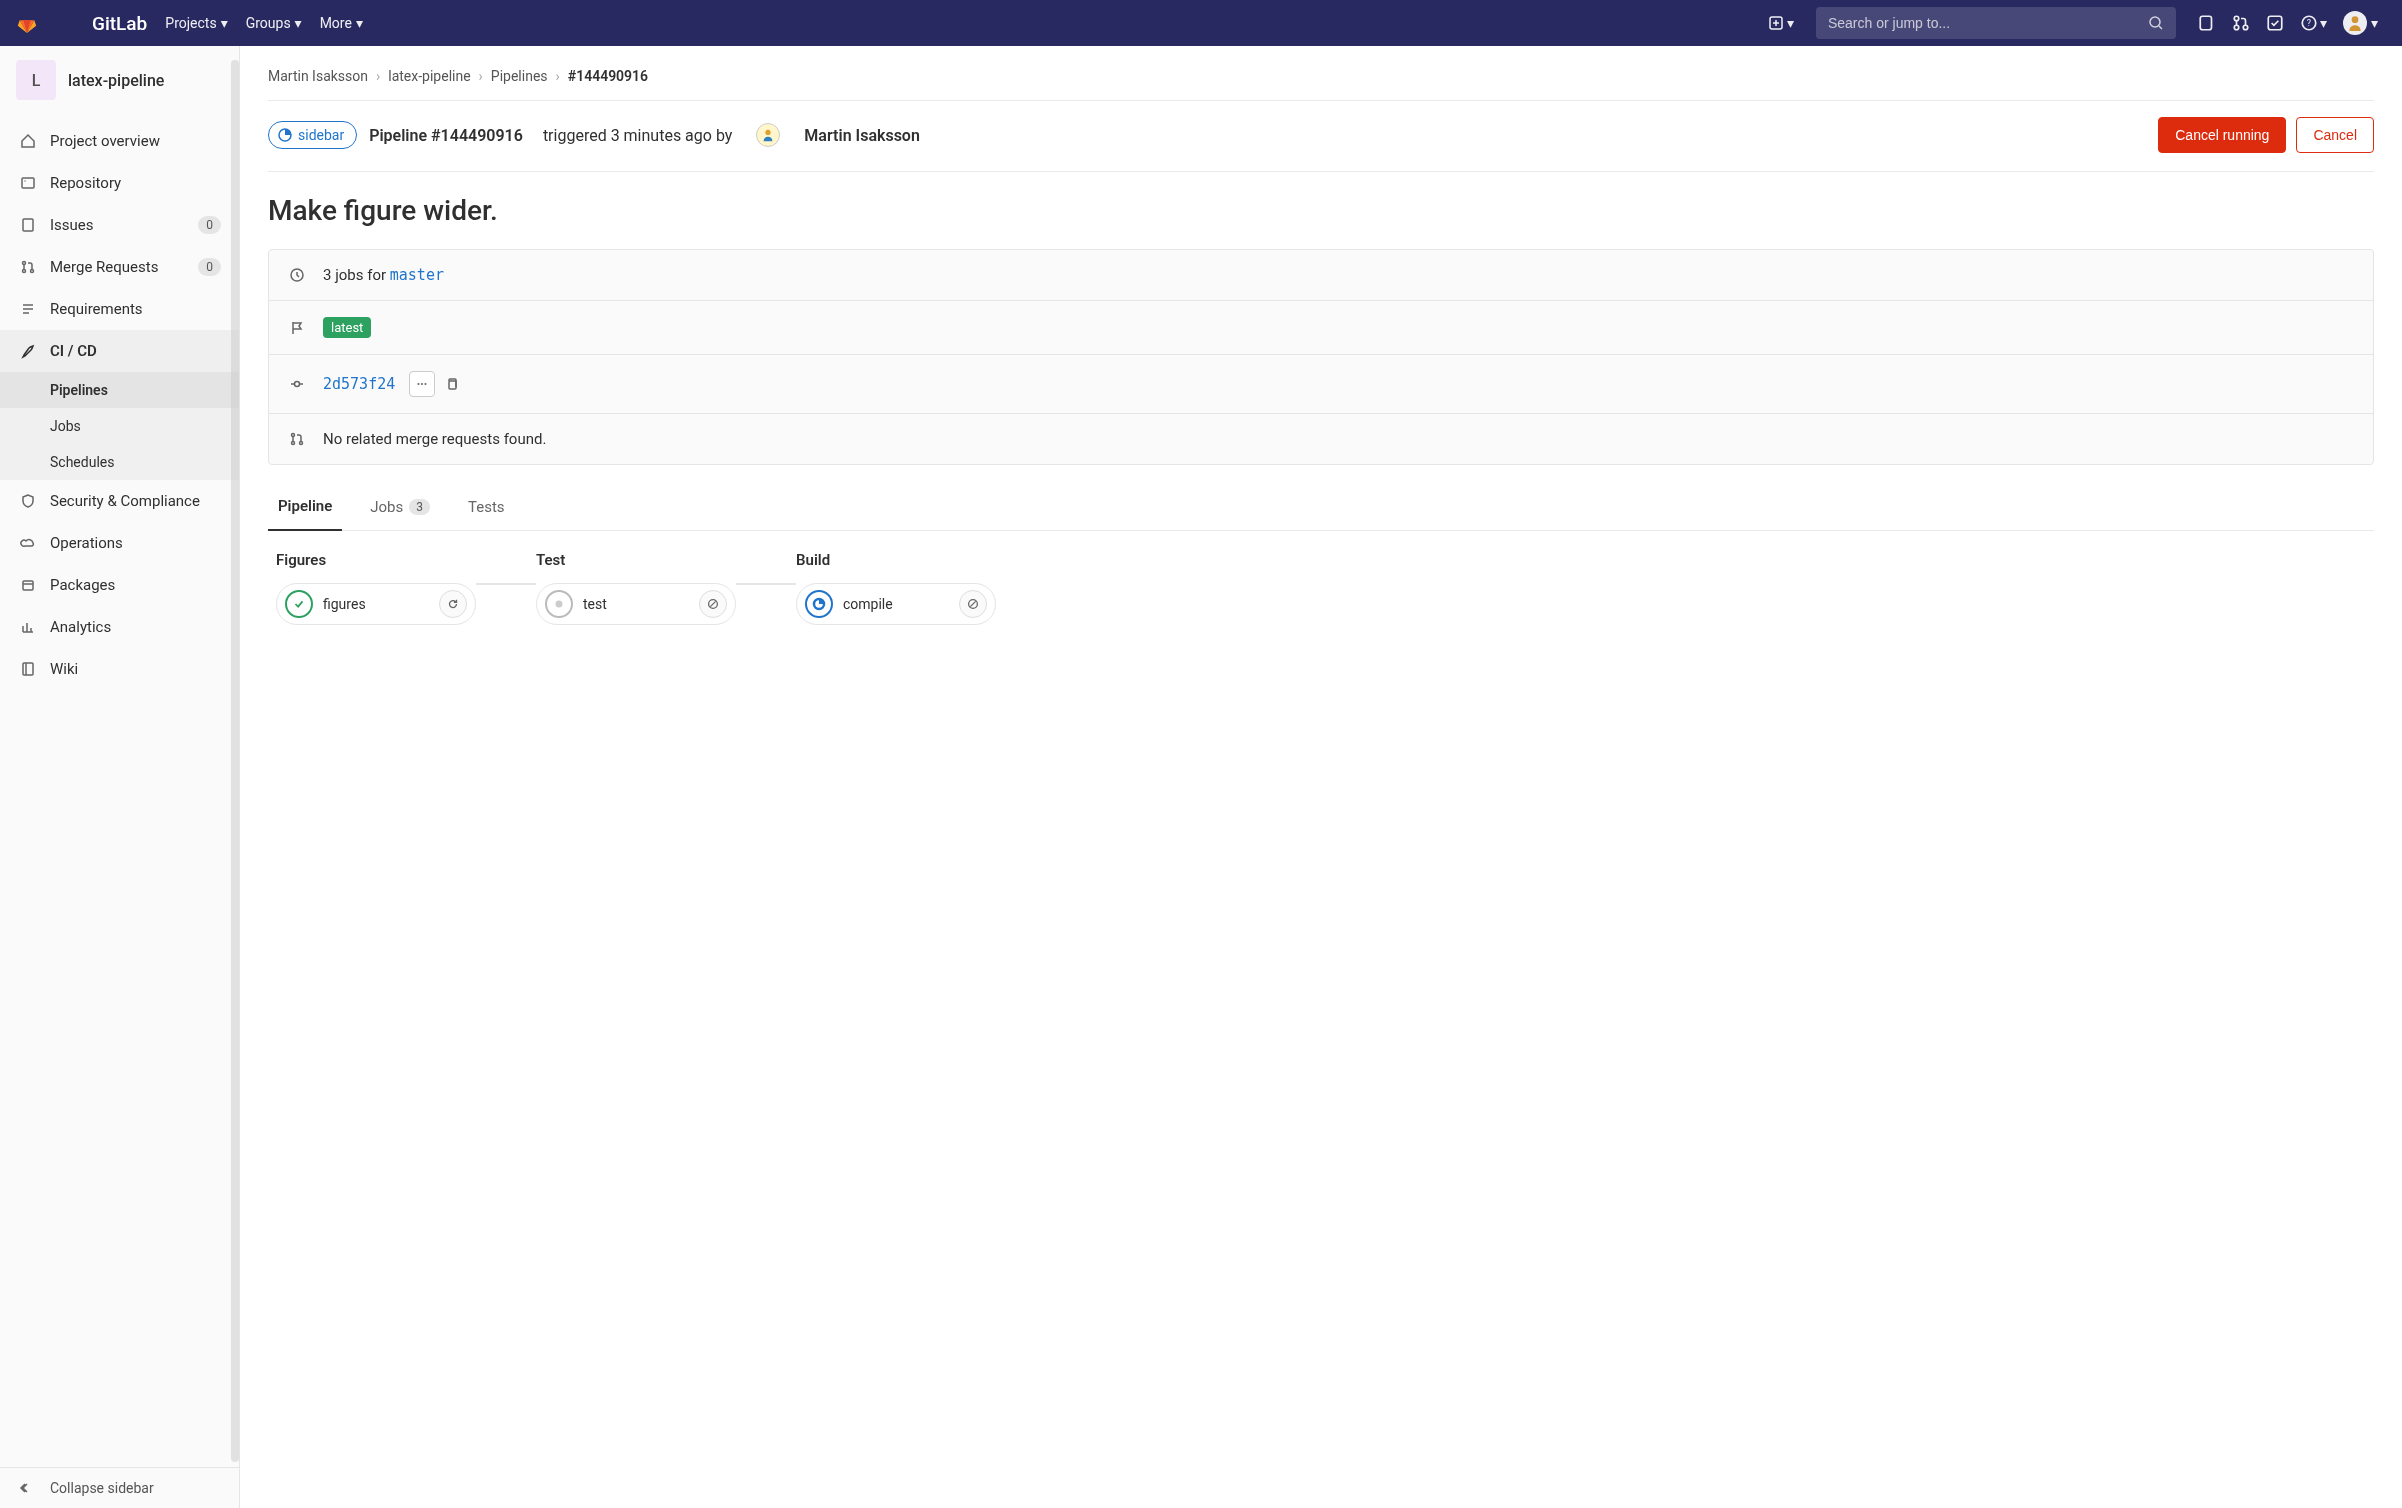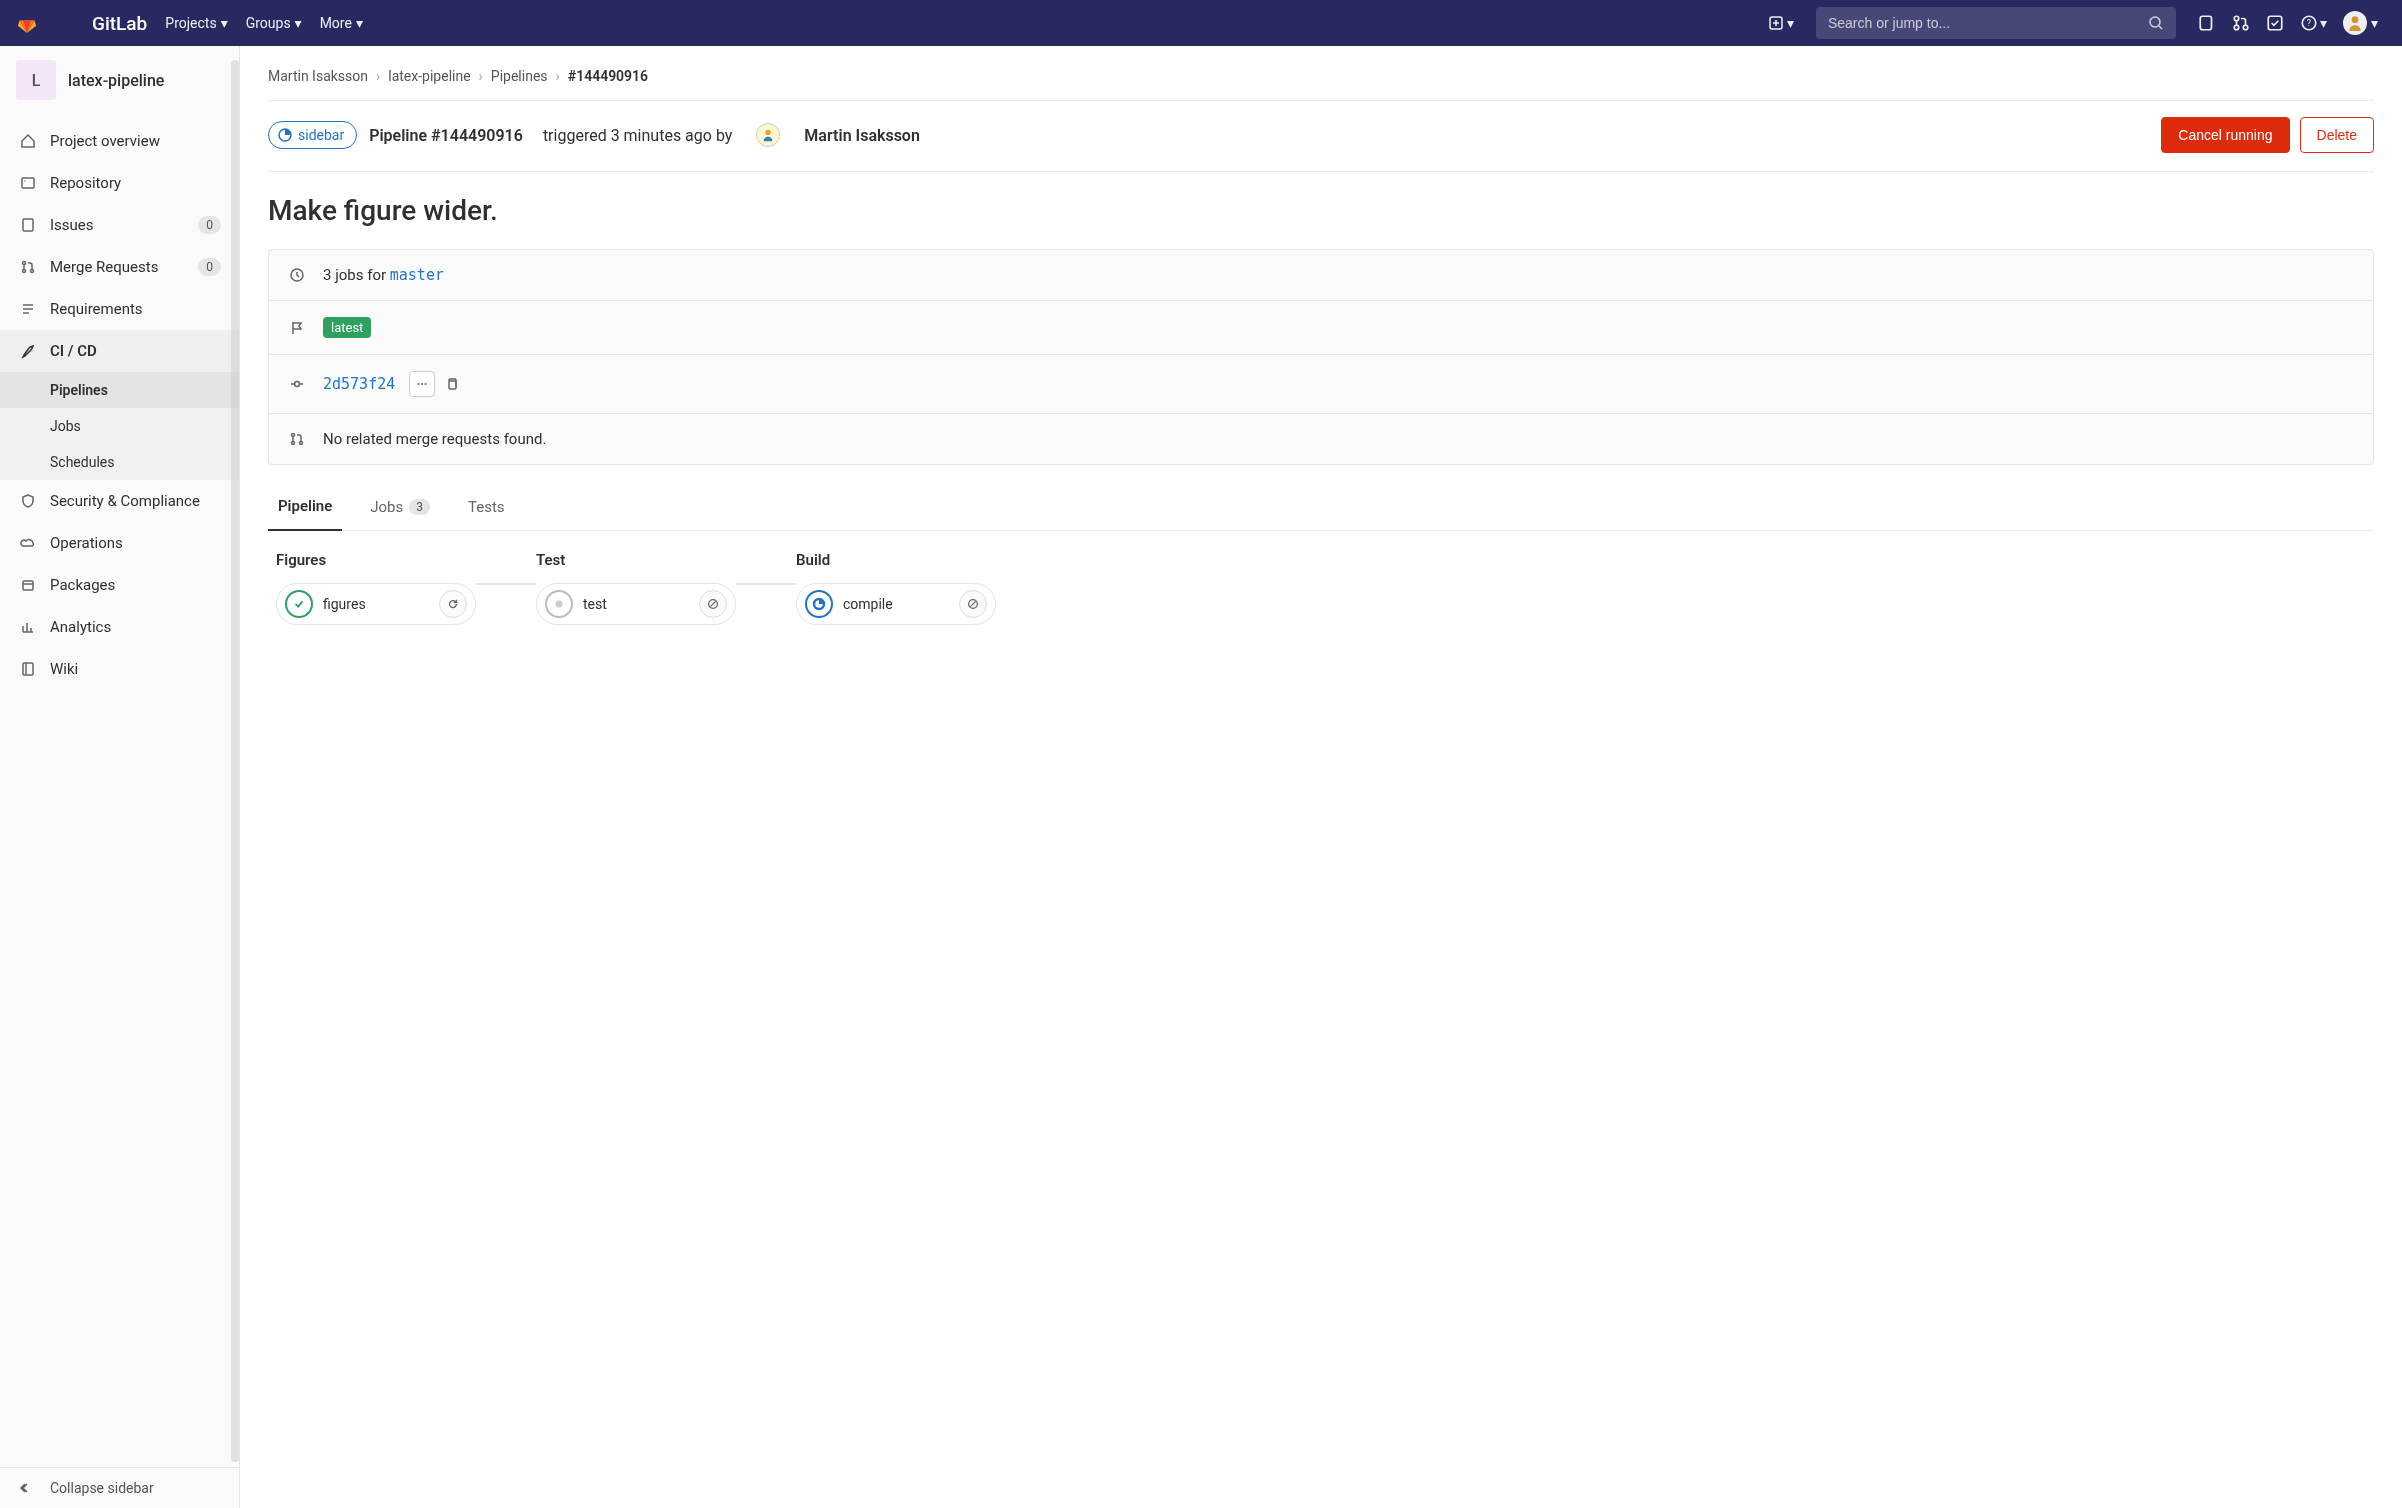--- a/index.html
+++ b/index.html
@@ -318,21 +318,21 @@
         <span class="mini-avatar">
             <svg width="14" height="14" viewBox="0 0 16 16">
               <circle cx="8" cy="5" r="3" fill="#e0a030"></circle>
               <path d="M3 15c0-3 2-5 5-5s5 2 5 5" fill="#3080c0"></path>
             </svg>
           </span>
         <strong>Martin Isaksson</strong>
       </div>
       <div class="spacer"></div>
       <button class="btn-danger">Cancel running</button>
-      <button class="btn-outline-danger">Delete</button>
+      <button class="btn-outline-danger">Cancel</button>
     </div>
 
     <h1 class="commit-title">Make figure wider.</h1>
 
     <div class="infobox">
       <div class="inforow">
         <span class="ic">
             <svg width="16" height="16" viewBox="0 0 16 16">
               <circle cx="8" cy="8" r="6" fill="none" stroke="#666" stroke-width="1.5"></circle>
               <path d="M8 5v3l2 2" fill="none" stroke="#666" stroke-width="1.5"></path>

